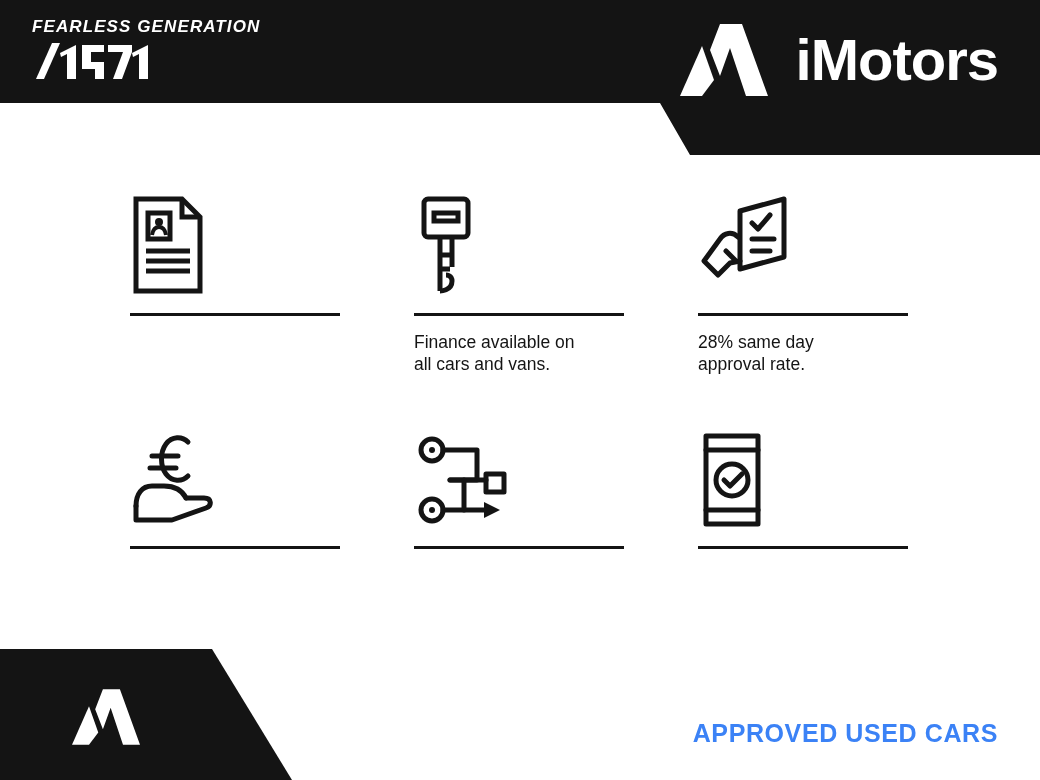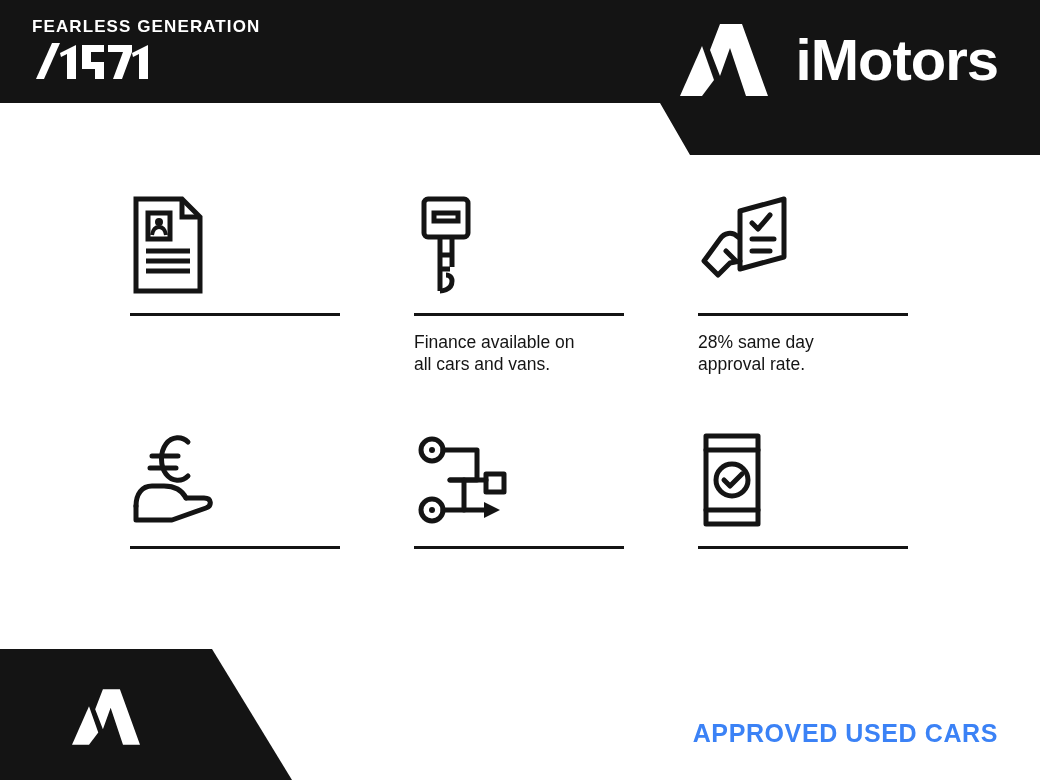--- a/index.html
+++ b/index.html
@@ -37,20 +37,21 @@
     left: 32px;
     color: #ffffff;
   }
   .fearless {
     font-size: 17px;
     font-weight: bold;
     letter-spacing: 1.1px;
     line-height: 1;
     margin: 0 0 4px 0;
     white-space: nowrap;
+    font-style: italic;
   }
   .year {
     height: 44px;
     width: 120px;
     position: relative;
   }
   .year svg { display: block; }
 
   .brand {
     position: absolute;

